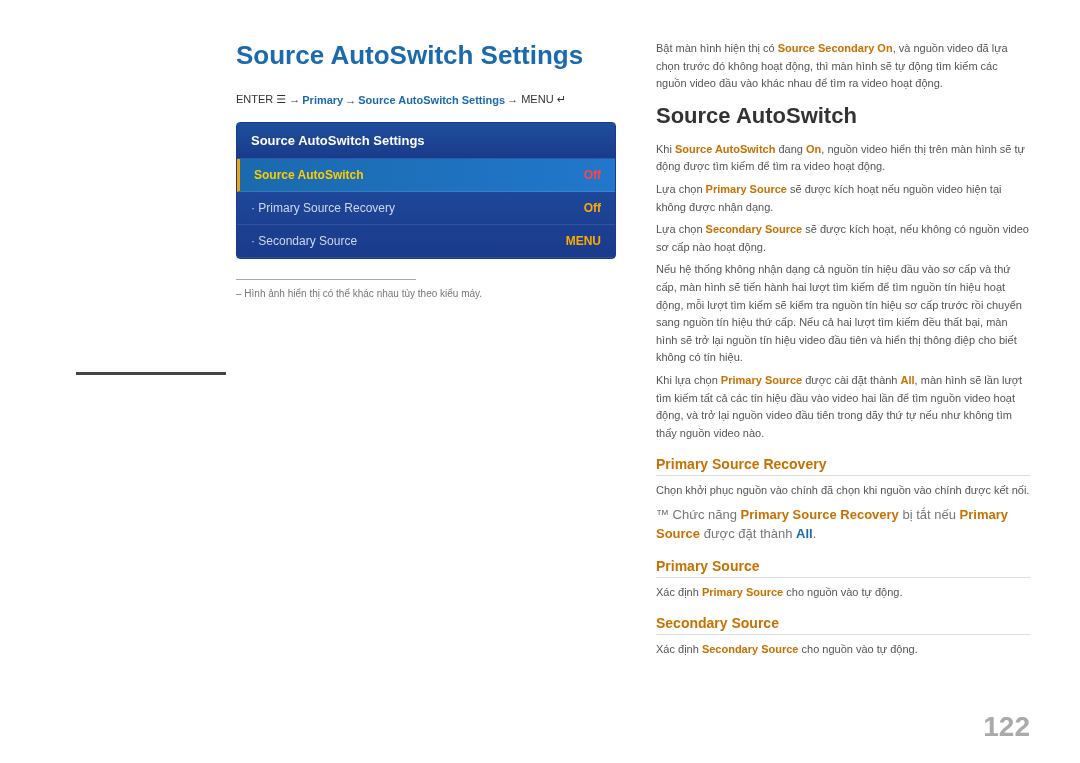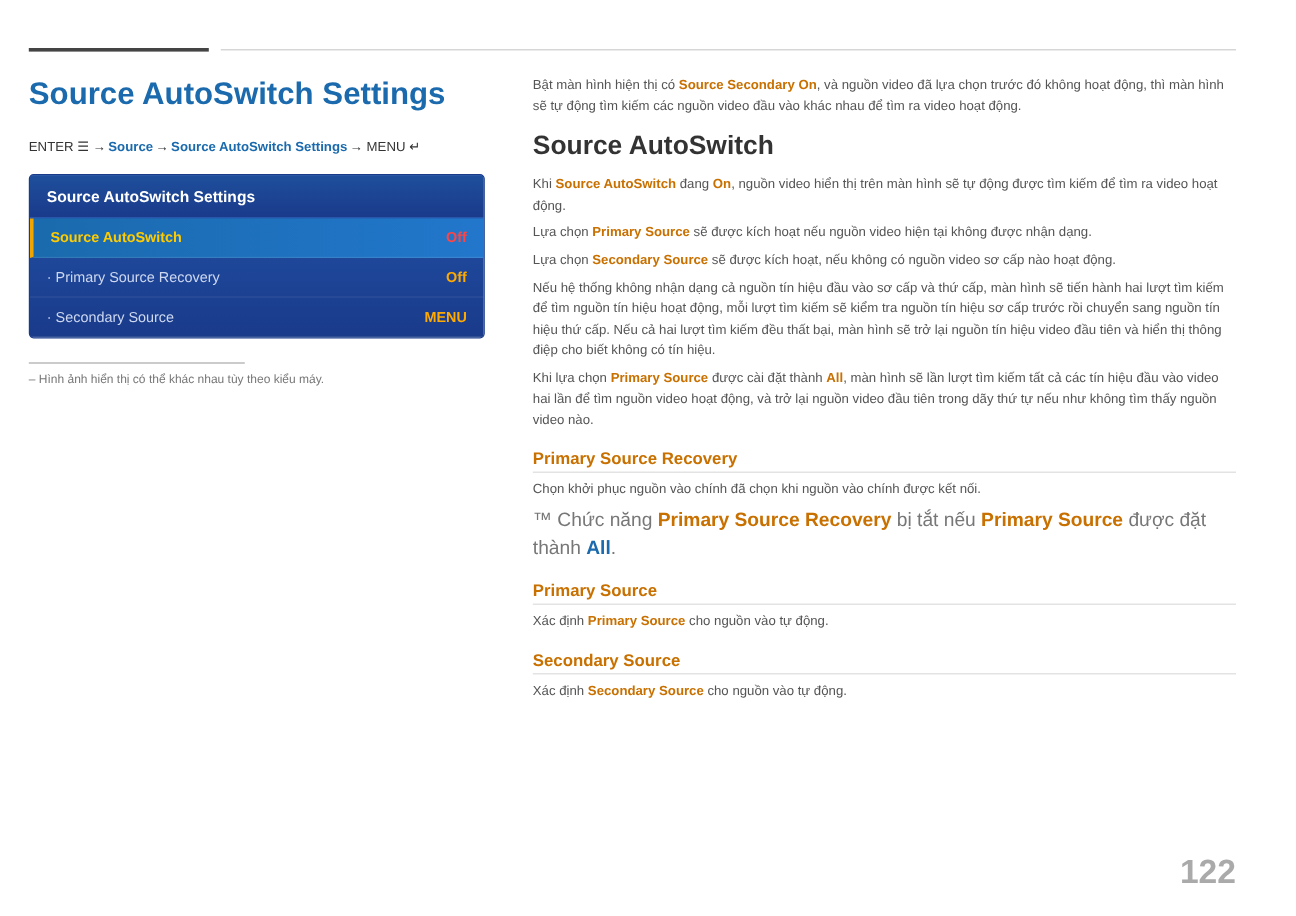--- a/index.html
+++ b/index.html
@@ -9,23 +9,22 @@
       background: #ffffff;
       font-family: Arial, sans-serif;
       color: #333;
       overflow: hidden;
       position: relative;
     }
 
     .page-container {
       width: 1080px;
       height: 757px;
-      padding: 40px 50px 30px 24px;
-      display: flex;
-      flex-direction: column;
+      padding: 40px 50px 30px 76px;
+      display: flex;
     }
 
     .content-area {
       display: flex;
       flex: 1;
       gap: 40px;
     }
 
     
     .left-panel {
@@ -159,21 +158,21 @@
       line-height: 1.6;
       margin-bottom: 5px;
     }
 
     .body-text .bold-gold {
       color: #c87000;
       font-weight: bold;
     }
 
     .note-text {
-      font-size: 16px;
+      font-size: 13px;
       color: #777;
       line-height: 1.5;
       margin-bottom: 5px;
     }
     .note-text .bold-gold {
       color: #c87000;
       font-weight: bold;
     }
     .note-text .bold-blue {
       color: #1a6aad;
@@ -220,21 +219,21 @@
   </div>
 
   <div class="content-area">
 
     <div class="left-panel">
 
       <h1 class="page-title">Source AutoSwitch Settings</h1>
 
       <div class="menu-path">
         <span>ENTER ☰ → </span>
-        <span class="highlight">Source</span>
+        <span class="highlight">Primary</span>
         <span> → </span>
         <span class="highlight">Source AutoSwitch Settings</span>
         <span> → MENU ↵</span>
       </div>
 
       <div class="settings-box">
         <div class="settings-box-title">Source AutoSwitch Settings</div>
 
         <div class="settings-item active">
           <span class="item-label">Source AutoSwitch</span>

